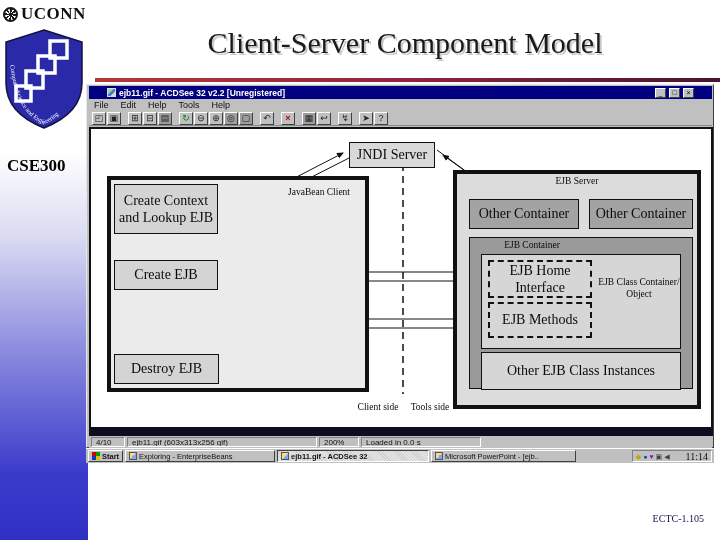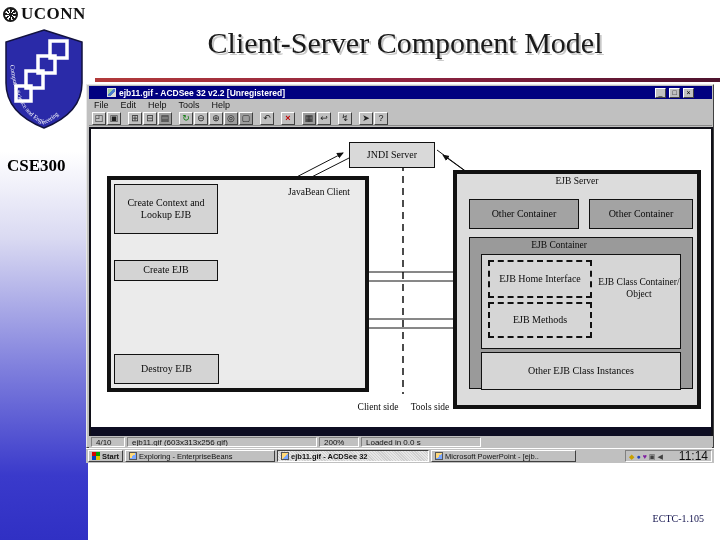--- a/index.html
+++ b/index.html
@@ -38,38 +38,38 @@
     font-size:9px; line-height:11px; text-align:center; color:#222; }
   .tb-gap { width:5px; }
   .tb-green { color:#0a7a0a; } .tb-red { color:#c00000; font-weight:bold; } .tb-dark { background:#9d9d9d; }
 
   
   #client { position:absolute; left:2px; top:42px; width:624px; height:309px; background:#ffffff;
     border:2px solid #101018; border-bottom:none; }
   #client-bottom-band { position:absolute; left:0; right:0; bottom:0; height:9px; background:#0d0d22; }
 
   
-  .dbox { position:absolute; font-family:"Liberation Serif", serif; font-size:10px; line-height:1.25; color:#0b0b0b;
+  .dbox { position:absolute; font-family:"Liberation Serif", serif; font-size:14px; line-height:1.25; color:#0b0b0b;
     display:flex; align-items:center; justify-content:center; text-align:center;
     border:1px solid #111; background:#d9d9d9; }
   .dlabel { position:absolute; font-family:"Liberation Serif", serif; font-size:9.5px; line-height:1.25; color:#0b0b0b; text-align:center; }
   #client-big-box { left:16px; top:47px; width:262px; height:216px; border:4px solid #111; background:#ebebeb; }
   #create-context { left:23px; top:55px; width:104px; height:50px; background:#d4d4d4; }
-  #create-ejb     { left:23px; top:131px; width:104px; height:21px; background:#d4d4d4; }
+  #create-ejb     { left:23px; top:131px; width:104px; height:30px; background:#d4d4d4; }
   #call-ejb       { left:172px; top:171px; width:92px; height:42px; background:#d4d4d4; }
   #destroy-ejb    { left:23px; top:225px; width:105px; height:30px; background:#d4d4d4; }
   #javabean-label { left:176px; top:58px; width:104px; }
   #client-side-label { left:262px; top:273px; width:50px; }
   #server-side-label { left:314px; top:273px; width:50px; }
   #ejb-server-box { left:362px; top:41px; width:248px; height:239px; border:4px solid #111; background:#dcdcdc; }
   #ejb-server-label { left:362px; top:47px; width:248px; }
   #oc-left  { left:378px; top:70px; width:110px; height:30px; background:#a3a3a3; }
   #oc-right { left:498px; top:70px; width:104px; height:30px; background:#a3a3a3; }
   #ejb-container { left:378px; top:108px; width:224px; height:152px; background:#9a9a9a; border:1px solid #111; }
-  #ejb-container-label { left:386px; top:111px; width:110px; text-align:right; }
+  #ejb-container-label { left:386px; top:111px; width:110px; text-align:center; }
   #inner-box { left:390px; top:125px; width:200px; height:95px; background:#d6d6d6; border:1px solid #111; }
   #home-interface { left:397px; top:131px; width:104px; height:38px; border:2px dashed #111; background:transparent; }
   #ejb-methods    { left:397px; top:173px; width:104px; height:36px; border:2px dashed #111; background:transparent; }
   #class-instance-label { left:506px; top:148px; width:84px; }
   #other-instances { left:390px; top:223px; width:200px; height:38px; background:#d6d6d6; }
   #arrow-layer { position:absolute; left:0; top:0; width:620px; height:305px; }
 
   
   #statusbar { position:absolute; left:2px; top:351px; width:623px; height:12px; background:#c0c0c0;
     display:flex; gap:2px; padding:1px 2px; }
@@ -83,21 +83,21 @@
   .task-btn.active { border-color:#404040 #fff #fff #404040;
     background:repeating-linear-gradient(45deg,#e6e6e6 0 1px,#cfcfcf 1px 2px); font-weight:bold; }
   #start-flag { display:inline-grid; grid-template-columns:4px 4px; grid-template-rows:4px 4px; gap:0; }
   #start-flag i { display:block; } 
   #start-flag i:nth-child(1){background:#d40000;} #start-flag i:nth-child(2){background:#00a000;}
   #start-flag i:nth-child(3){background:#0040c0;} #start-flag i:nth-child(4){background:#e0c000;}
   .task-icon { width:8px; height:8px; background:linear-gradient(135deg,#ffd97a 0 50%,#7aa7ff 50%); border:1px solid #555; }
   #tray { margin-left:auto; height:12px; border:1px solid; border-color:#808080 #fff #fff #808080;
     display:flex; align-items:center; gap:2px; padding:0 3px; font-size:7px; }
   .tray-ico { font-size:7px; line-height:7px; }
-  #tray-clock { font-size:12px; color:#111; margin-left:14px; }
+  #tray-clock { font-size:10px; color:#111; margin-left:14px;font-family:Liberation Serif, serif; }
 
   #footer-code { position:absolute; right:16px; top:513px; font-family:"Liberation Serif", serif;
     font-size:10px; color:#14144e; }
 
   
   #shield-svg { position:absolute; left:4px; top:29px; }
 </style>
 </head>
 <body>
 

